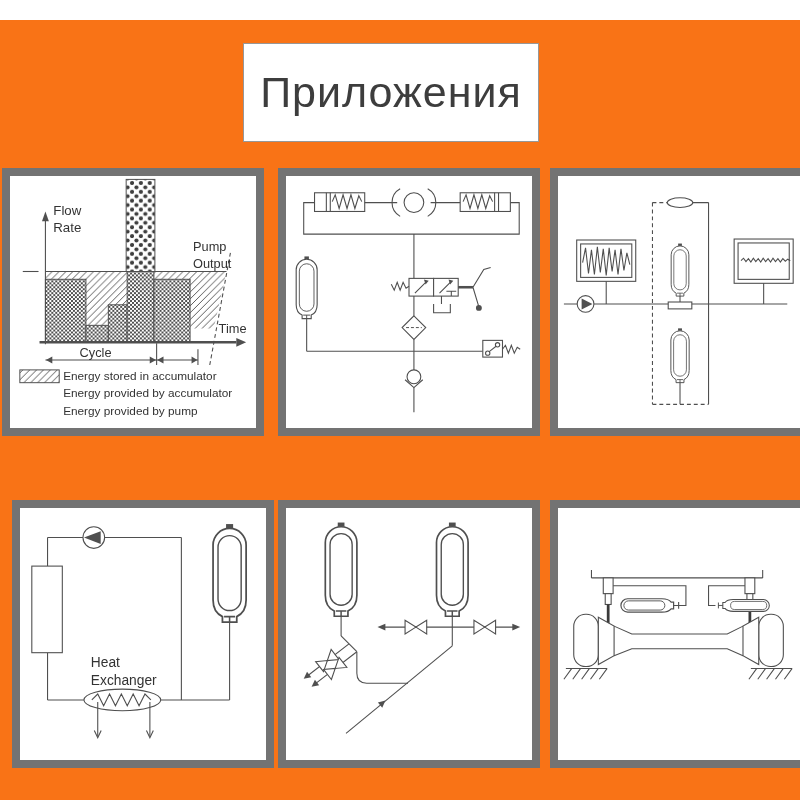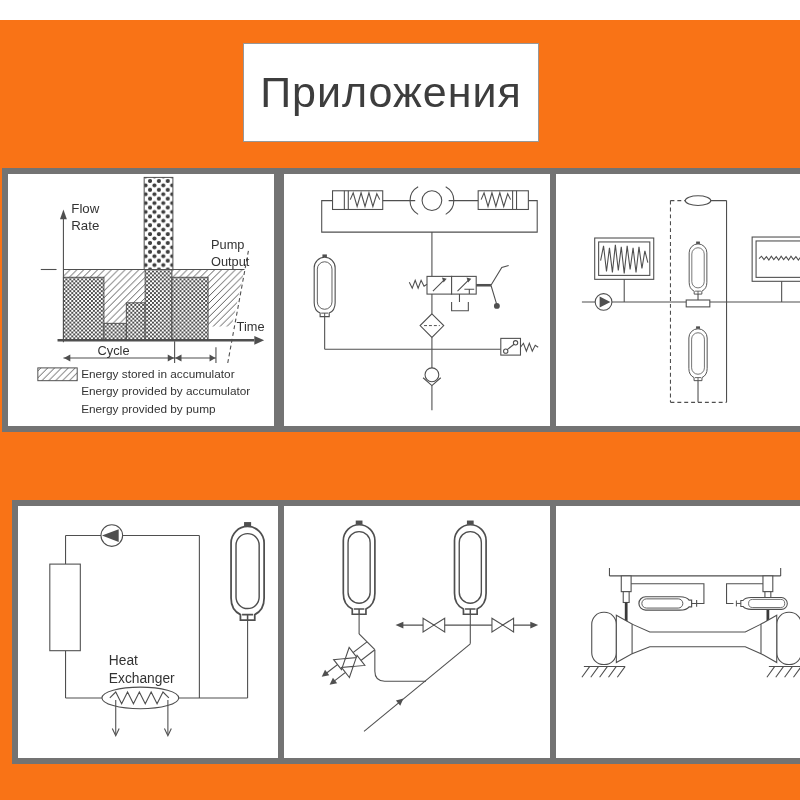--- a/index.html
+++ b/index.html
@@ -1,21 +1,21 @@
 <!DOCTYPE html>
 <html><head>
 <meta charset="utf-8">
 <style>
   html,body{margin:0;padding:0;background:#fff;}
   body{width:800px;height:800px;font-family:"Liberation Sans",sans-serif;}
   .stage{position:relative;width:800px;height:800px;background:#f97316;overflow:hidden;margin-top:20px;}
   .titlebox{position:absolute;left:243px;top:23px;width:294px;height:97px;border:1px solid #979797;
             display:flex;align-items:center;justify-content:center;background:#fff;}
   .titlebox span{font-size:43px;color:#3d3d3d;letter-spacing:1px;}
-  .panel{position:absolute;width:246px;height:252px;border:6px solid #737373;background:#fff;padding-left:20px;}
+  .panel{position:absolute;width:246px;height:252px;border:8px solid #737373;background:#fff;}
   #p1{left:2px;top:148px;}  #p2{left:278px;top:148px;}  #p3{left:550px;top:148px;}
   #p4{left:12px;top:480px;}  #p5{left:278px;top:480px;}  #p6{left:550px;top:480px;}
   svg{display:block;}
   .ln{fill:none;stroke:#4f4f4f;stroke-width:1.1;}
   .fw{fill:#fff;stroke:#4f4f4f;stroke-width:1.1;}
   .fd{fill:#4f4f4f;stroke:none;}
   .dsh{fill:none;stroke:#4f4f4f;stroke-width:1.1;stroke-dasharray:4 3;}
   .dsh2{fill:none;stroke:#4f4f4f;stroke-width:1;stroke-dasharray:3 2;}
   .thk{stroke-width:2.6;}
   .rod{fill:none;stroke:#3a3a3a;stroke-width:2.8;}

